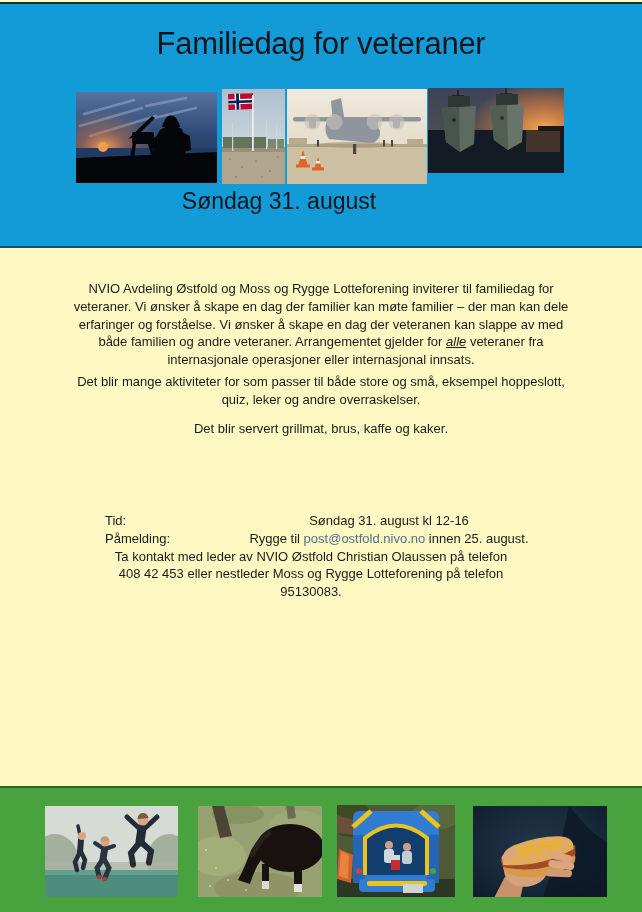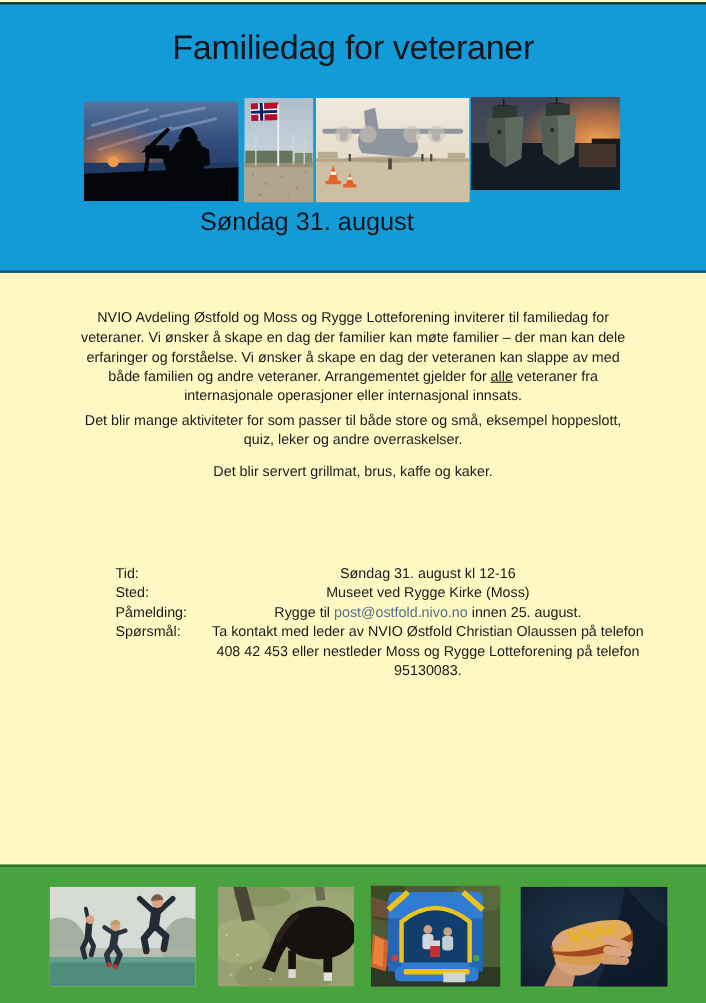--- a/index.html
+++ b/index.html
@@ -23,21 +23,21 @@
   .ph3{left:287px;top:89px;width:140px;height:95px;}
   .ph4{left:428px;top:88px;width:136px;height:85px;}
   .fp1{left:45px;top:806px;width:133px;height:91px;}
   .fp2{left:198px;top:806px;width:124px;height:91px;}
   .fp3{left:337px;top:805px;width:118px;height:92px;}
   .fp4{left:473px;top:806px;width:134px;height:91px;}
   
   .para{position:absolute;left:63px;width:516px;text-align:center;
         font-size:13px;line-height:17.8px;}
   .p1{top:280px}.p2{top:373px}.p3{top:420px}.p4{top:453px}
-  .u{text-decoration:underline;}
+  .u{text-decoration:underline;font-style:italic;}
   .details{position:absolute;left:105px;top:512px;font-size:13px;line-height:17.8px;}
   .drow{display:flex;}
   .dlabel{width:78px;flex-shrink:0;}
   .dvalue{width:412px;text-align:center;}
   .email-link{color:#50708e;cursor:pointer;}
 </style>
 </head>
 <body>
 
 <div class="page">
@@ -208,29 +208,24 @@
   <div class="para p1"><span>NVIO Avdeling Østfold og Moss og Rygge Lotteforening inviterer til familiedag for veteraner. Vi ønsker å skape en dag der familier kan møte familier – der man kan dele erfaringer og forståelse. Vi ønsker å skape en dag der veteranen kan slappe av med både familien og andre veteraner. Arrangementet gjelder for </span><span class="u">alle</span><span> veteraner fra internasjonale operasjoner eller internasjonal innsats.</span></div>
   <div class="para p3">Det blir servert grillmat, brus, kaffe og kaker.</div>
   <div class="para p2">Det blir mange aktiviteter for som passer til både store og små, eksempel hoppeslott, quiz, leker og andre overraskelser.</div>
 
   <div class="details">
     <div class="drow">
       <div class="dlabel">Tid:</div>
       <div class="dvalue">Søndag 31. august kl 12-16</div>
     </div>
     <div class="drow">
-      <div class="dlabel">Sted:</div>
-      <div class="dvalue">Museet ved Rygge Kirke (Moss)</div>
-    </div>
-    <div class="drow">
       <div class="dlabel">Påmelding:</div>
       <div class="dvalue"><span>Rygge til </span><a class="email-link">post@ostfold.nivo.no</a><span> innen 25. august.</span></div>
     </div>
     <div class="drow">
-      <div class="dlabel">Spørsmål:</div>
       <div class="dvalue">Ta kontakt med leder av NVIO Østfold Christian Olaussen på telefon 408 42 453 eller nestleder Moss og Rygge Lotteforening på telefon 95130083.</div>
     </div>
   </div>
 
   <div class="band-green"></div>
 
   <div class="photo fp1">
     <svg viewBox="0 0 133 91">
       <rect width="133" height="91" fill="#d6dbd5"></rect>
       <ellipse cx="10" cy="56" rx="24" ry="28" fill="#9aa795" opacity="0.85"></ellipse>

